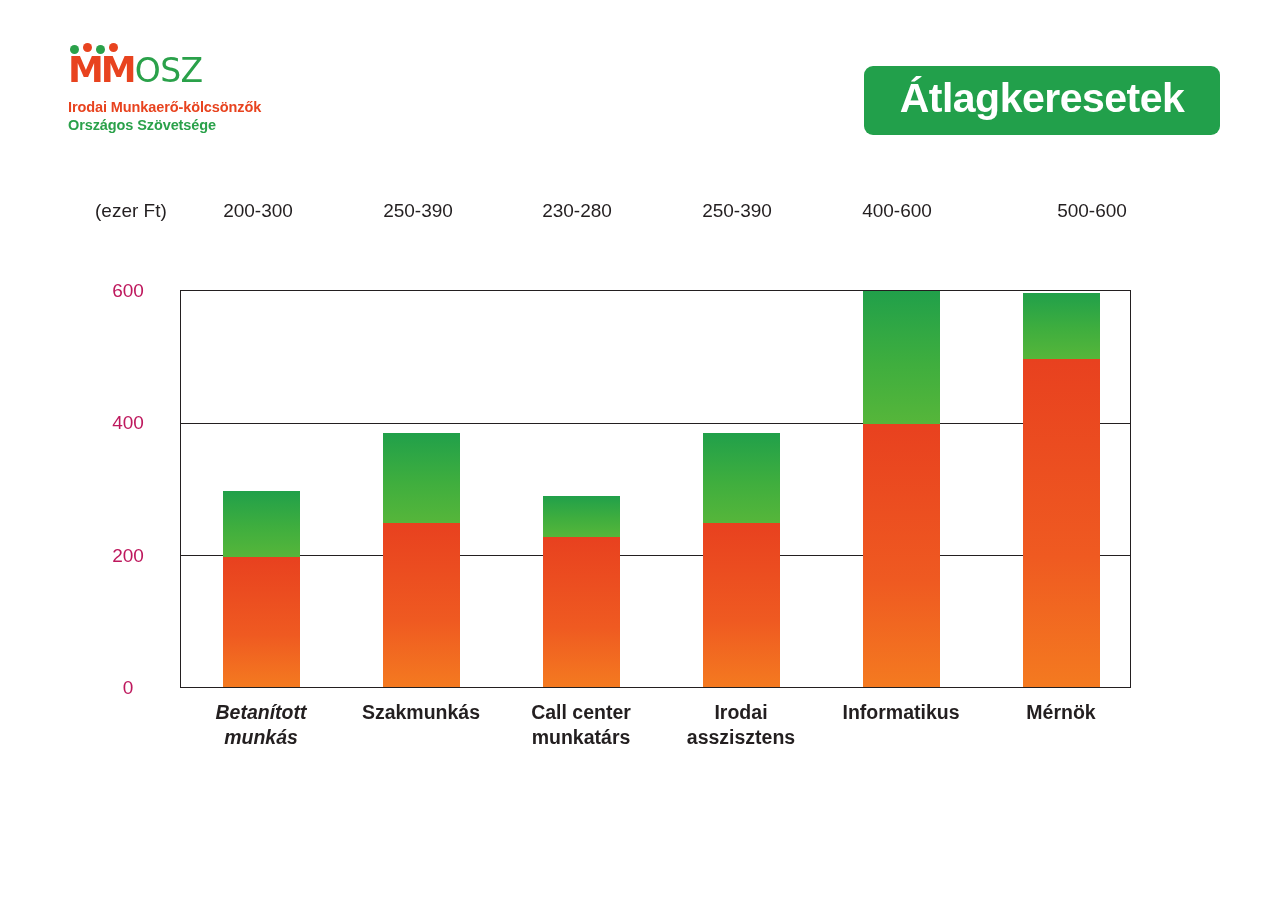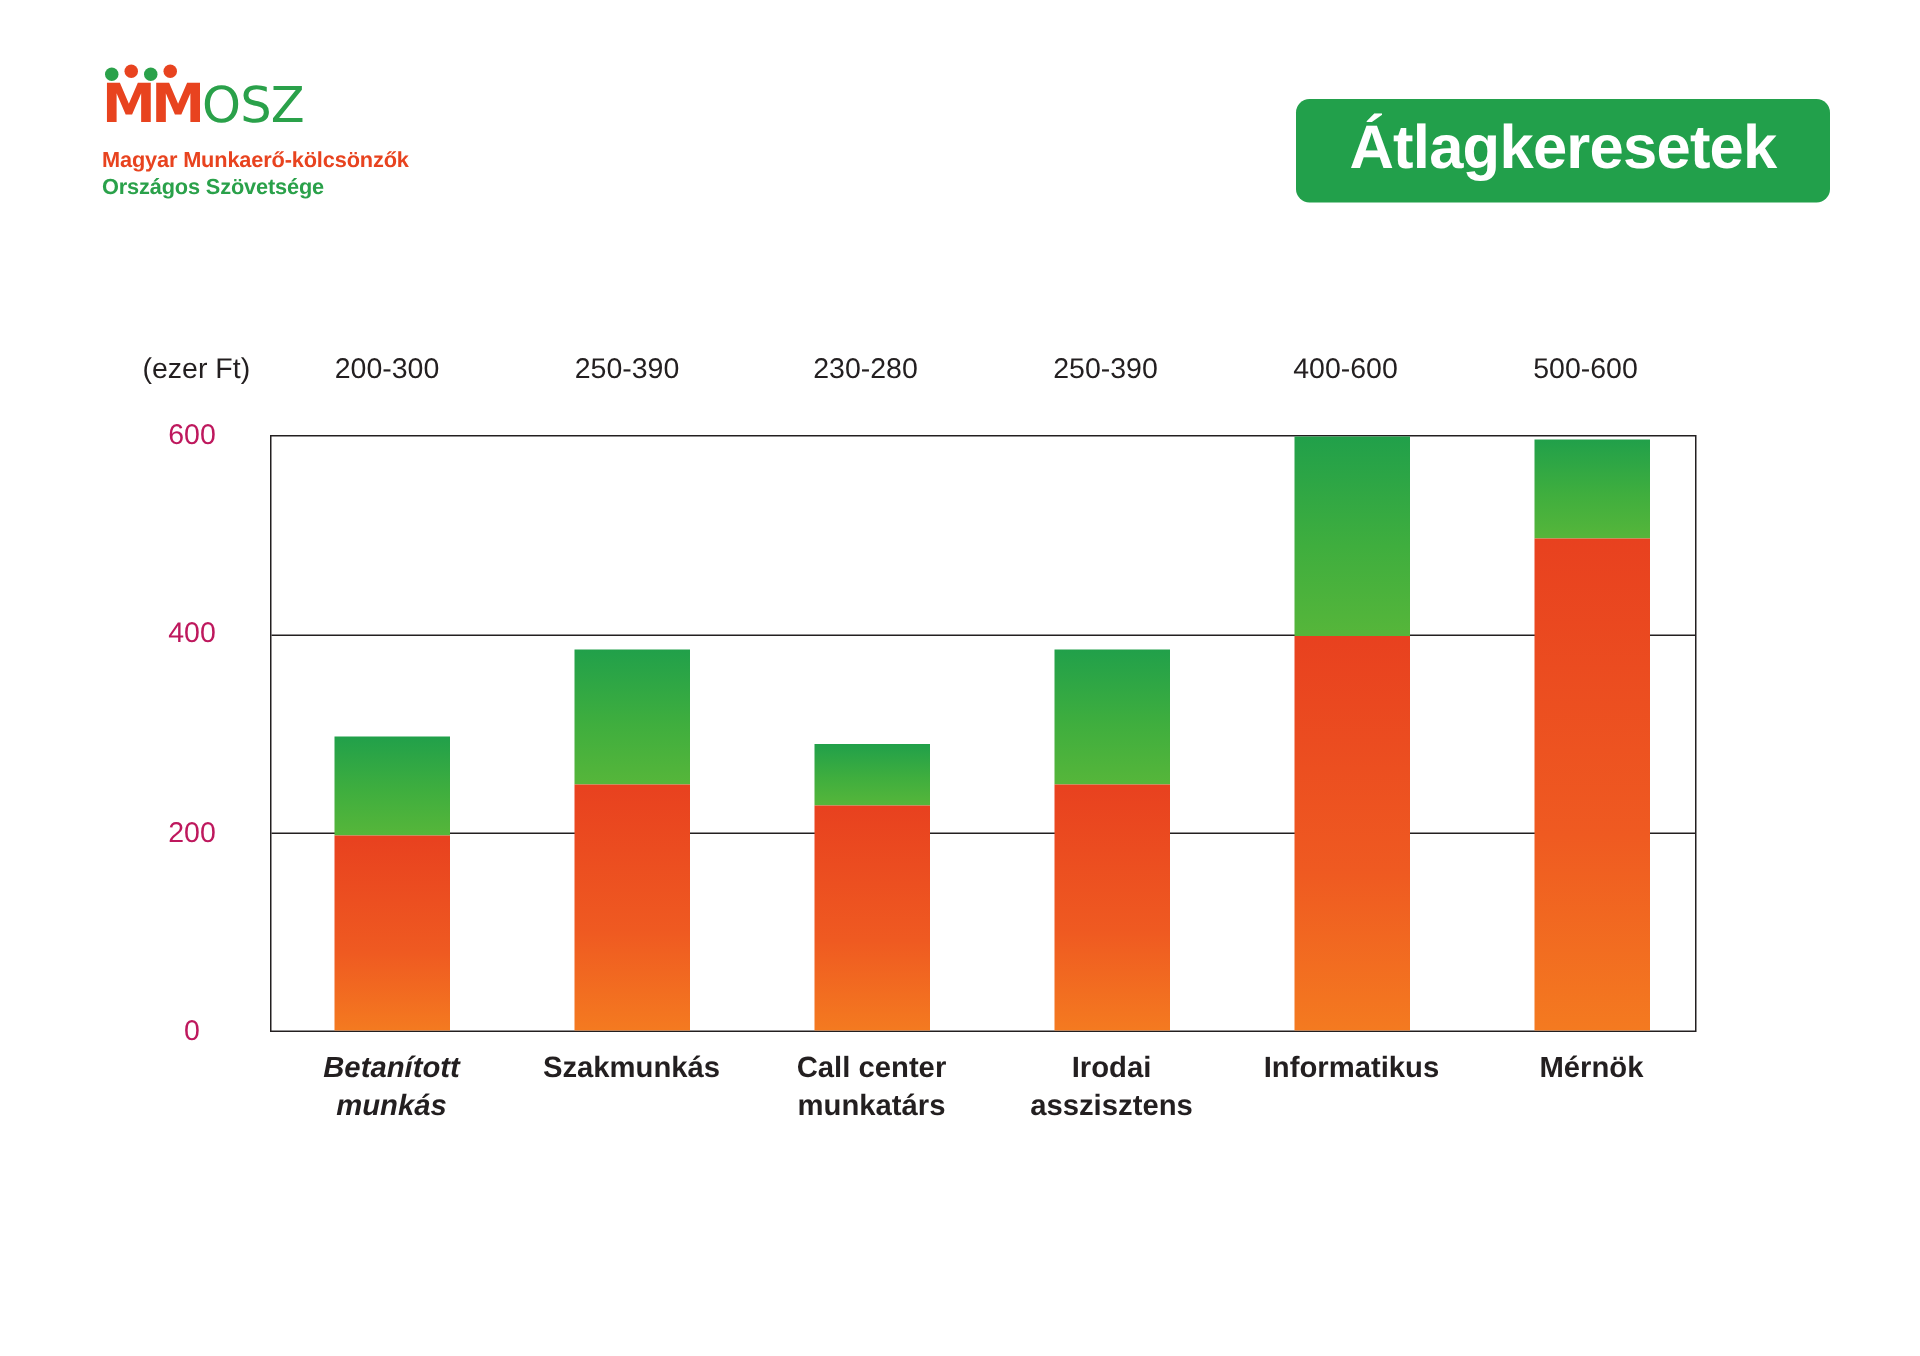--- a/index.html
+++ b/index.html
@@ -95,21 +95,20 @@
     text-align: center;
   }
 
   
   .range-row {
     position: absolute;
     left: 0;
     top: 200px;
     width: 1036px;
     height: 32px;
-    margin-top: 36px;
   }
   .range-unit {
     position: absolute;
     left: 95px;
     top: 0;
     font-size: 19px;
     color: #231f20;
   }
   .range-cell {
     position: absolute;
@@ -185,34 +184,34 @@
 <div class="logo-block">
   <div class="logo-mark">
     <span class="logo-dots">
       <span class="dot green" style="left:0px;top:0px;"></span>
       <span class="dot orange" style="left:13px;top:-2px;"></span>
       <span class="dot green" style="left:26px;top:0px;"></span>
       <span class="dot orange" style="left:39px;top:-2px;"></span>
     </span>
     <span class="logo-mm">MM</span><span class="logo-osz">OSZ</span>
   </div>
-  <div class="logo-line1">Magyar Munkaerő-kölcsönzők</div>
+  <div class="logo-line1">Irodai Munkaerő-kölcsönzők</div>
   <div class="logo-line2">Országos Szövetsége</div>
 </div>
 
 <div class="title-badge">Átlagkeresetek</div>
 
 <div class="range-row">
   <div class="range-unit">(ezer Ft)</div>
   <div class="range-cell" style="left:178px;">200-300</div>
   <div class="range-cell" style="left:338px;">250-390</div>
   <div class="range-cell" style="left:497px;">230-280</div>
   <div class="range-cell" style="left:657px;">250-390</div>
   <div class="range-cell" style="left:817px;">400-600</div>
-  <div class="range-cell" style="left:977px;">500-600</div>
+  <div class="range-cell" style="left:1012px;">500-600</div>
 </div>
 
 <div>
   <div class="y-label" style="top:280px;">600</div>
   <div class="y-label" style="top:412px;">400</div>
   <div class="y-label" style="top:545px;">200</div>
   <div class="y-label" style="top:677px;">0</div>
 </div>
 
 <div class="chart-area">

